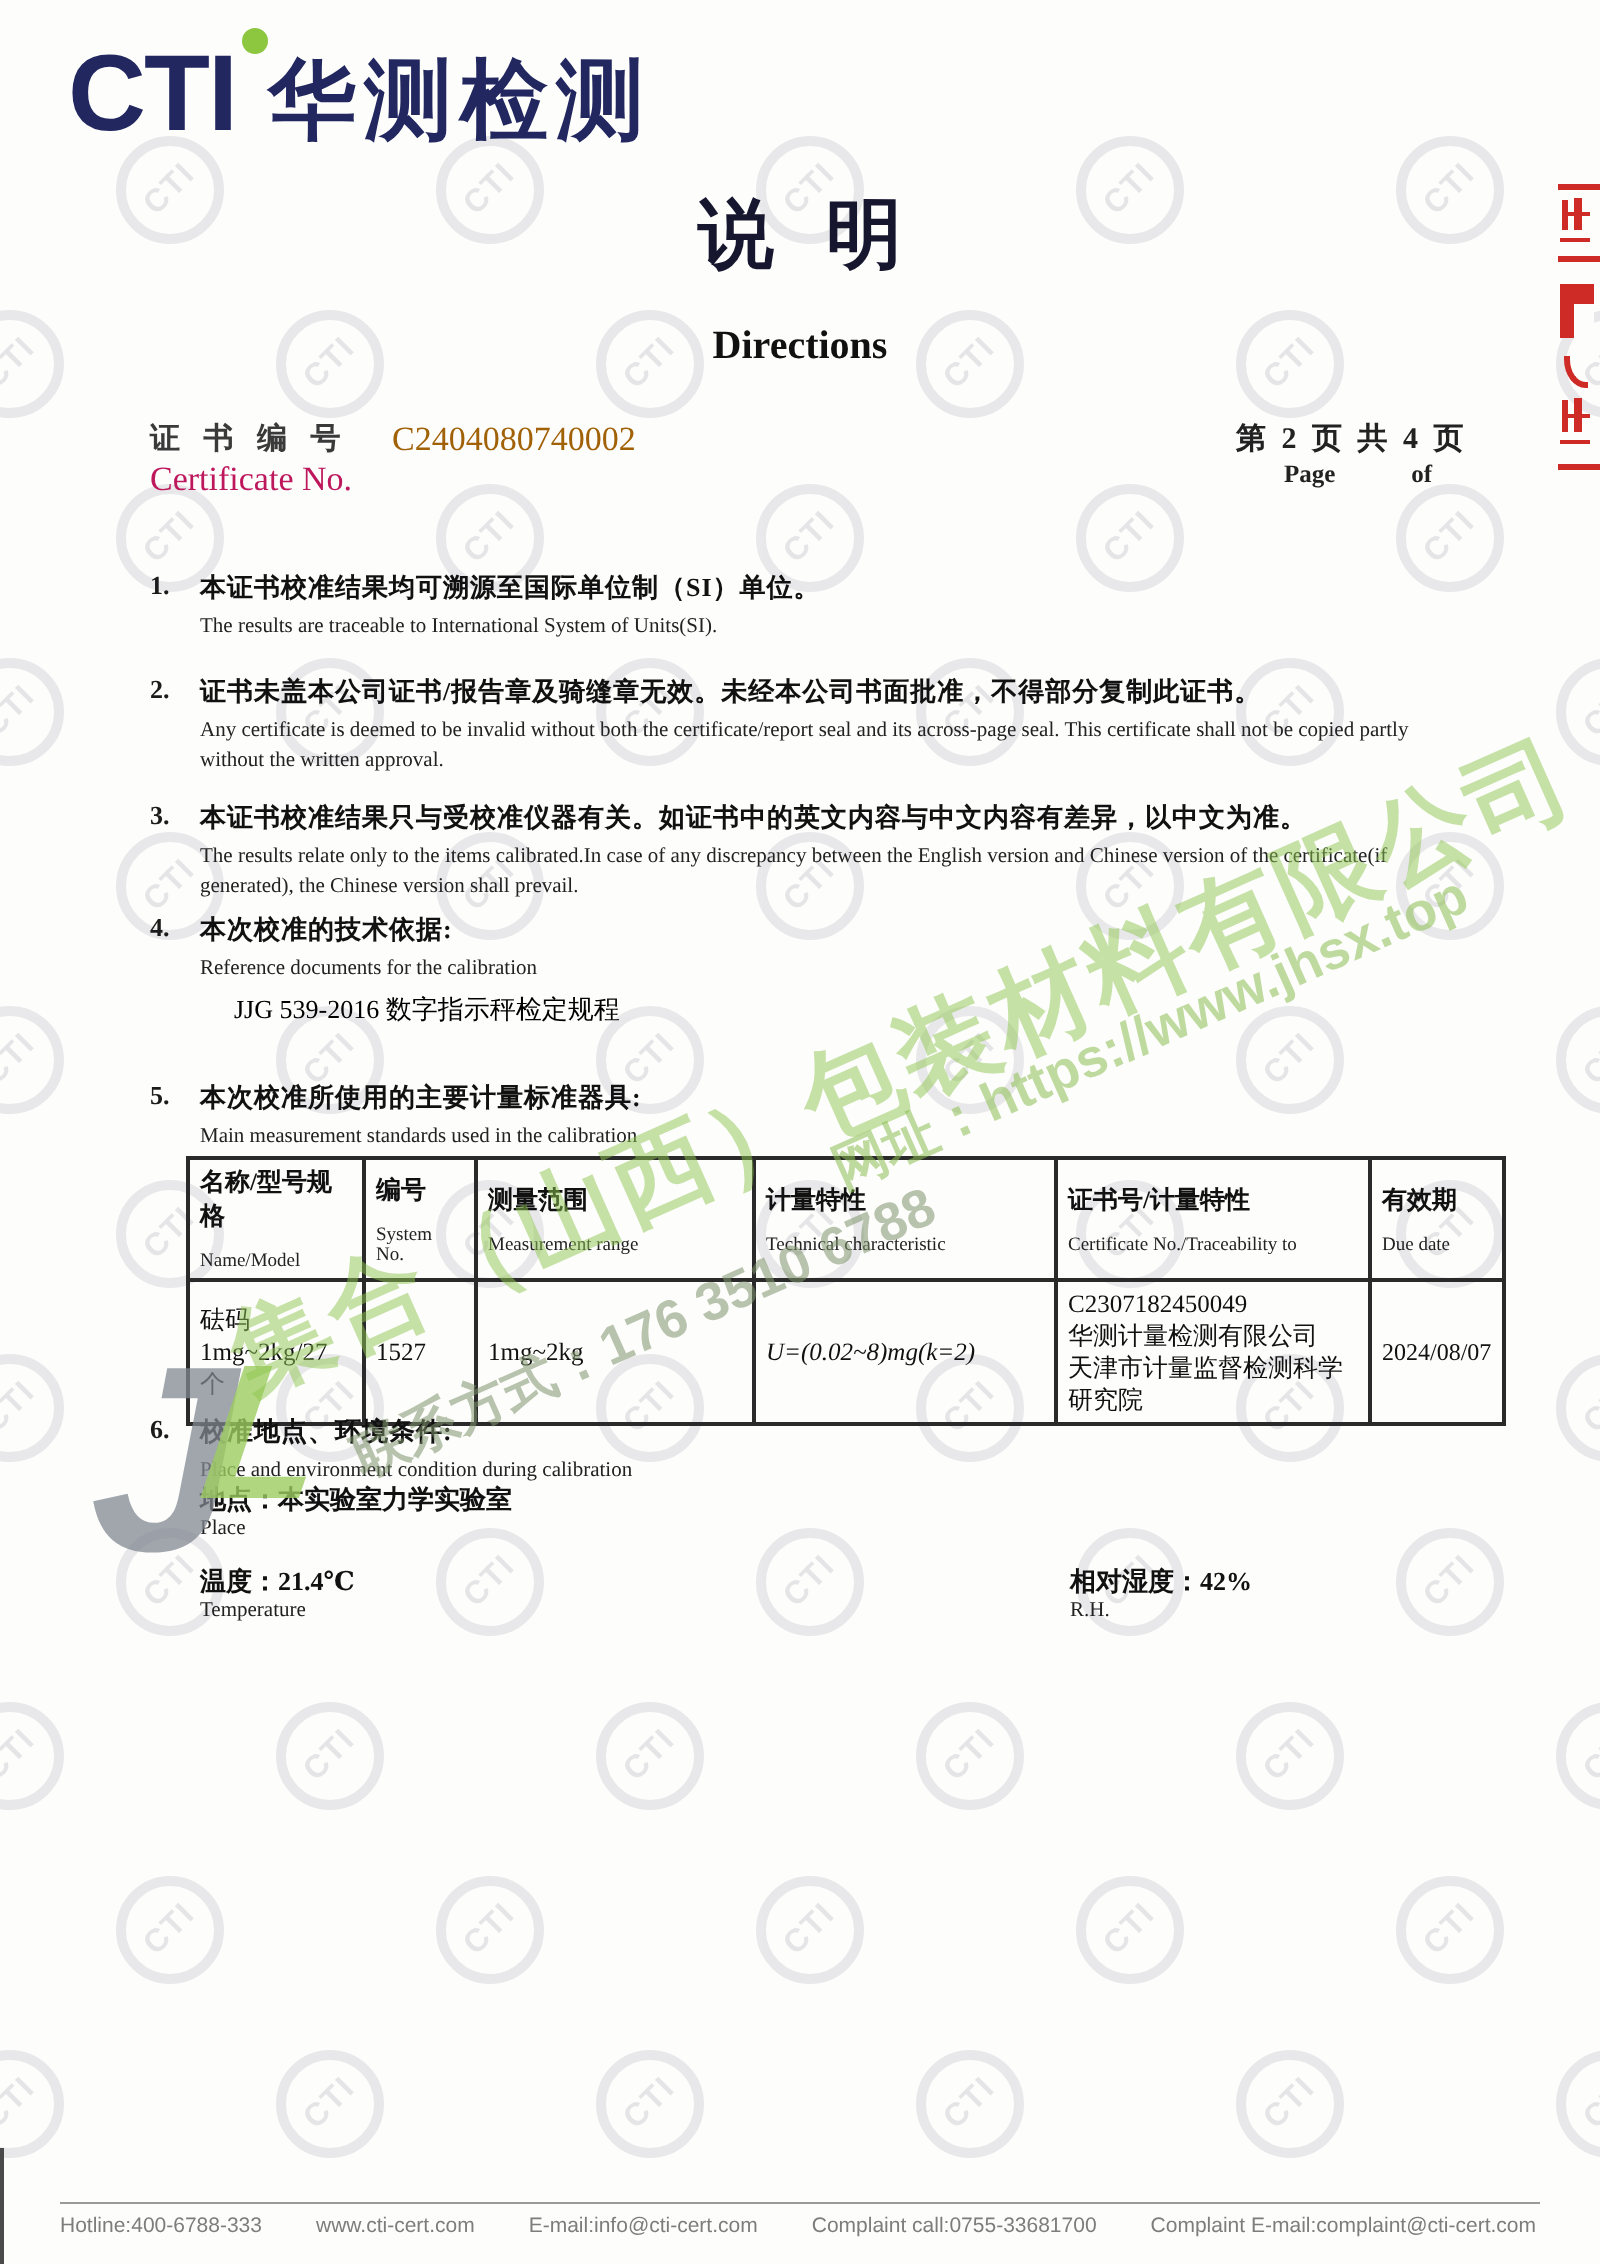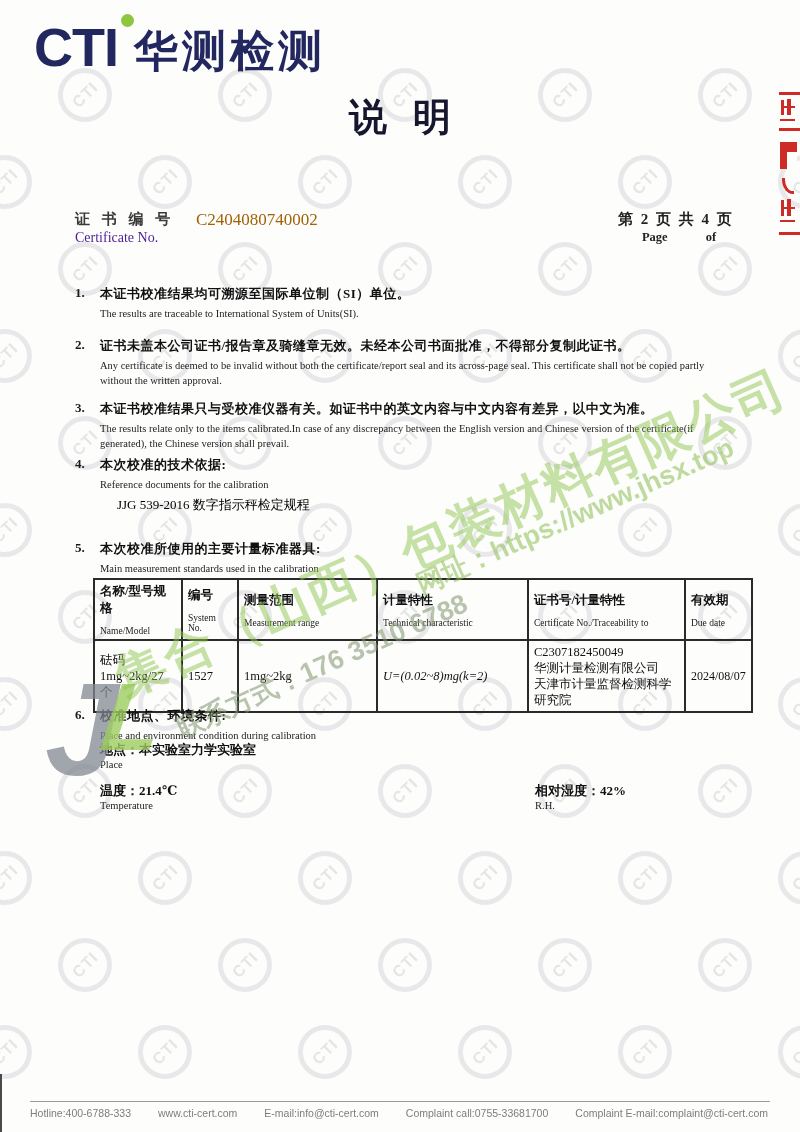--- a/index.html
+++ b/index.html
@@ -80,21 +80,21 @@
               border-radius:50%; background:#8dc63f; }
   .logo-cn { font-family:"Liberation Sans",sans-serif; font-weight:900; font-size:44px;
              line-height:50px; color:#22285f; margin-left:16px; letter-spacing:4px; }
   .doc-title { position:absolute; left:0; top:92px; width:800px; text-align:center;
                font-size:38px; font-weight:bold; color:#16162f; letter-spacing:26px; text-indent:26px; }
   .doc-subtitle { position:absolute; left:0; top:162px; width:800px; text-align:center;
                   font-size:20px; font-weight:bold; color:#111; }
   .cert-row { position:absolute; left:0; top:210px; width:800px; }
   .cert-label-cn { position:absolute; left:75px; top:0; font-size:15px; font-weight:bold;
                    color:#3a3a3a; letter-spacing:4px; }
-  .cert-label-en { position:absolute; left:75px; top:20px; font-size:14px; color:#4c1d95; }
+  .cert-label-en { position:absolute; left:75px; top:20px; font-size:17px; color:#be185d; }
   .cert-number { position:absolute; left:196px; top:0; font-size:17px; color:#a16207; }
   .page-cn { position:absolute; left:618px; top:0; font-size:15px; font-weight:bold; color:#222; letter-spacing:2px; }
   .page-en { position:absolute; left:618px; top:20px; width:122px; display:flex;
              justify-content:center; gap:38px; font-size:12.5px; font-weight:bold; color:#222; }
   .item { position:absolute; left:75px; width:665px; }
   .item-no { position:absolute; left:0; top:0; font-size:13px; font-weight:bold; }
   .item-cn { margin-left:25px; font-size:13px; font-weight:bold; color:#111; letter-spacing:.5px; }
   .item-en { margin-left:25px; margin-top:3px; font-size:10.5px; line-height:15px; color:#222; max-width:625px; }
   .item-extra { margin-left:42px; margin-top:4px; font-size:13px; color:#000000; }
   .i1 { top:285px; } .i2 { top:337px; } .i3 { top:400px; } .i4 { top:456px; }
@@ -322,20 +322,21 @@
 
     <div class="logo">
       <div class="logo-cti">
         <span>CTI</span>
         <span class="logo-dot"></span>
       </div>
       <div class="logo-cn">华测检测</div>
     </div>
 
     <div class="doc-title">说明</div>
+    <div class="doc-subtitle">Directions</div>
 
     <div class="cert-row">
       <span class="cert-label-cn">证 书 编 号</span>
       <span class="cert-label-en">Certificate No.</span>
       <span class="cert-number">C2404080740002</span>
       <span class="page-cn">第 2 页 共 4 页</span>
       <span class="page-en">
         <span>Page</span>
         <span>of</span>
       </span>

